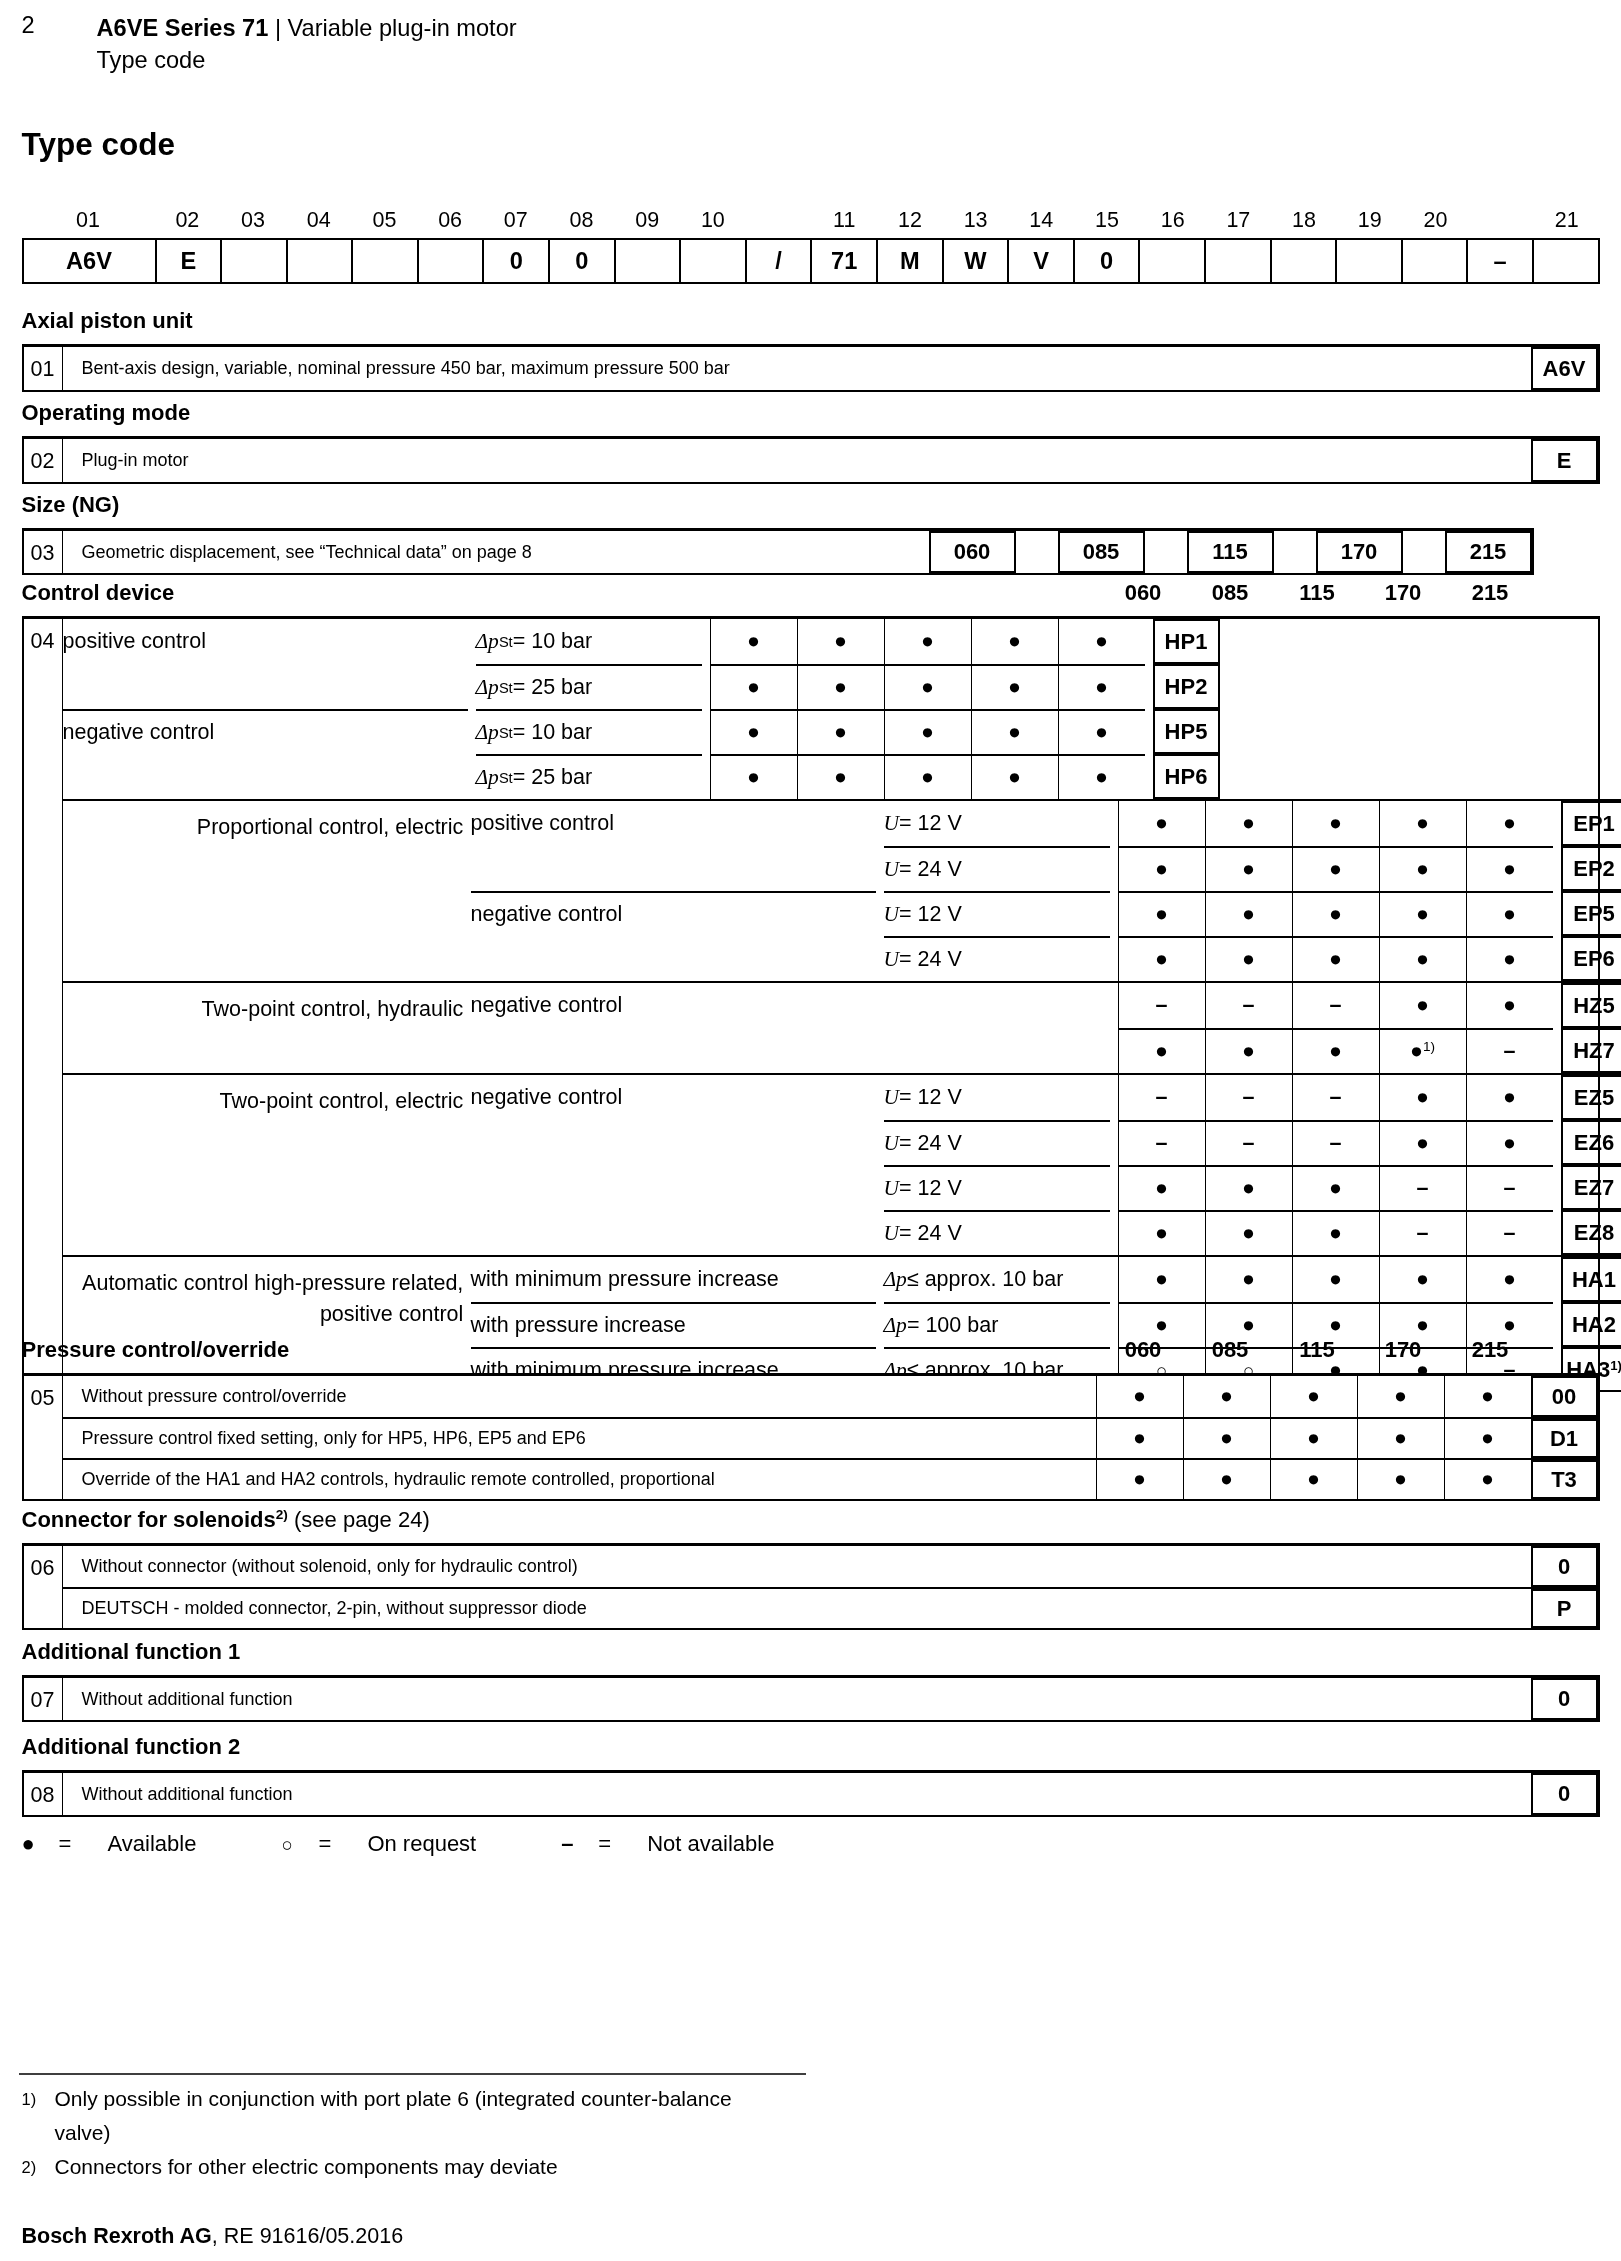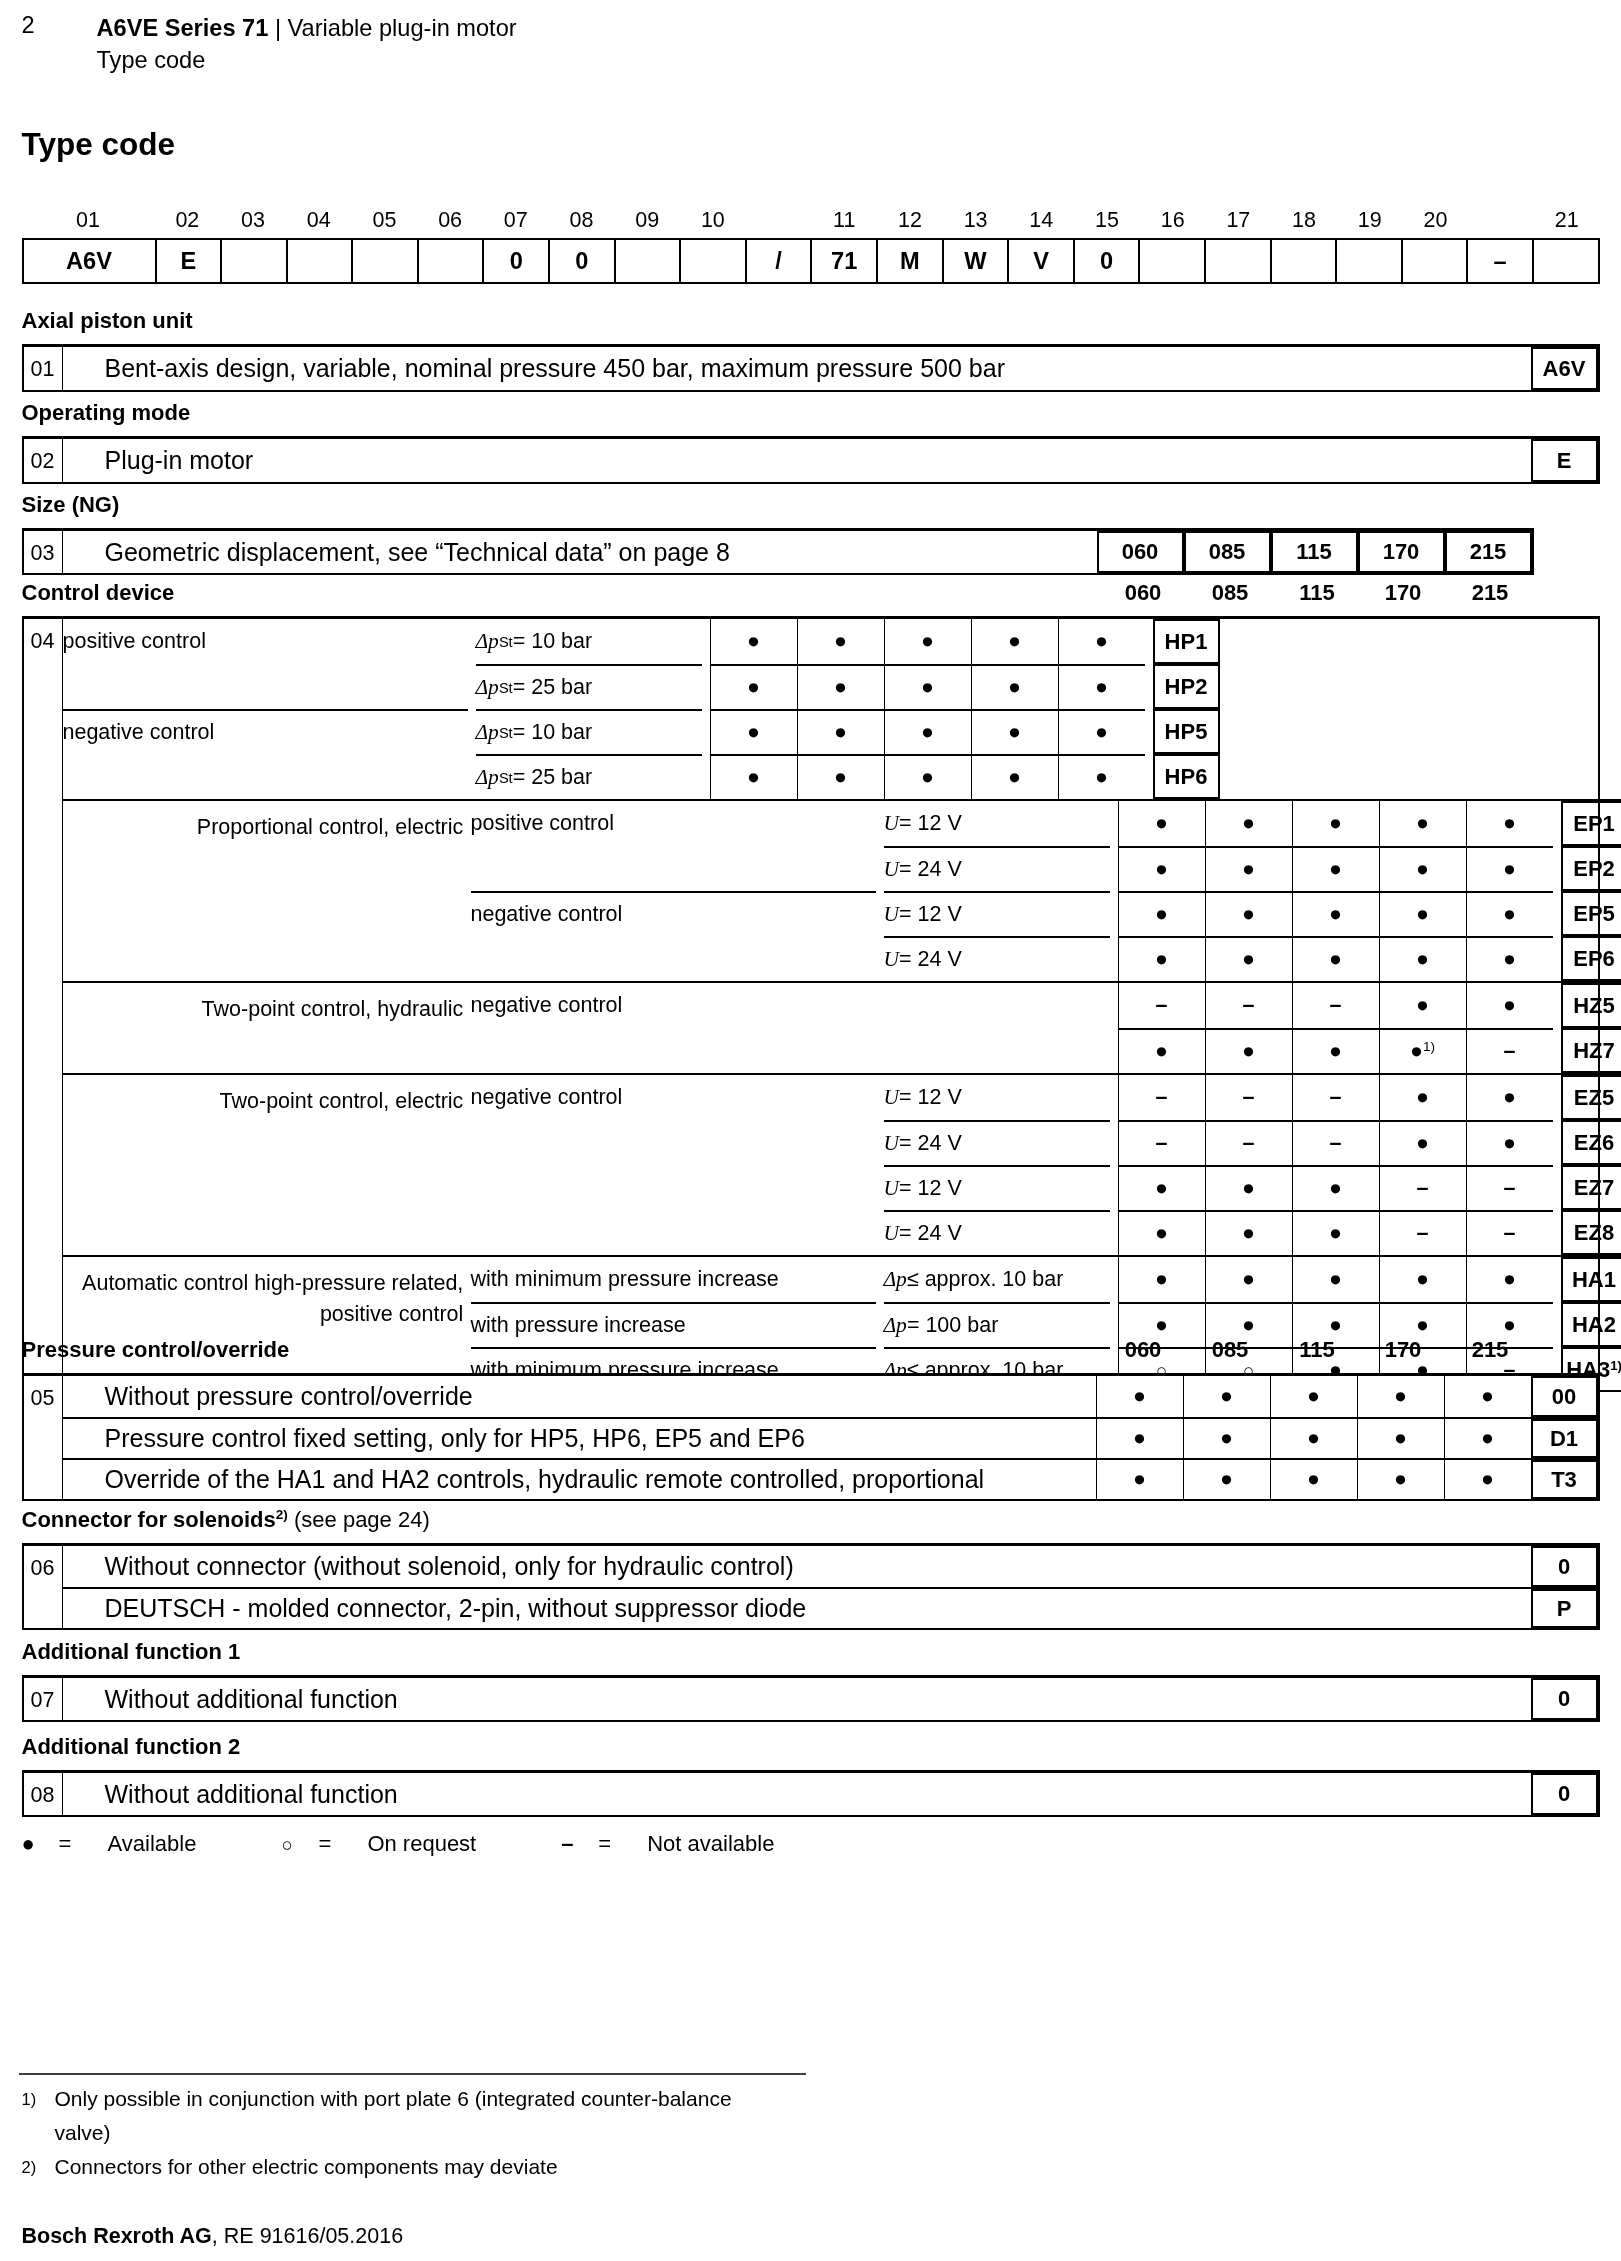--- a/index.html
+++ b/index.html
@@ -31,21 +31,21 @@
   .sechead { position: relative; font-size: 22px; font-weight: 700; margin-bottom: 9.3px; height: 27px; }
   .sechead .norm { font-weight: 400; }
   .sechead sup { font-size: 0.62em; }
   .sizelabel { position: absolute; top: 0; width: 87px; text-align: center; font-weight: 700; font-size: 22px; }
 
   .tbl { display: flex; border: 2.1px solid #000; border-top-width: 3.6px; background: #fff; }
   .numcol { flex: 0 0 39px; border-right: 1.4px solid #000; font-size: 21.5px; text-align: center; padding-top: 9.3px; }
   .rowsarea { flex: 1 1 auto; display: flex; flex-direction: column; }
   .prow { display: flex; height: 42px; }
   .prow + .prow { border-top: 2.1px solid #000; }
-  .desc { flex: 1 1 auto; font-size: 25px; display: flex; align-items: center; padding-left: 10px; margin-left: 32px; }
+  .desc { flex: 1 1 auto; font-size: 18px; display: flex; align-items: center; padding-left: 19px; }
   .codebox { flex: 0 0 67px; border: 2.1px solid #000; display: flex; align-items: center; justify-content: center; font-weight: 700; font-size: 22px; }
   .codebox sup { font-size: 0.6em; margin-top: -8.6px; }
 
   .dots { flex: 0 0 433px; display: flex; }
   .dot { flex: 0 0 87px; border-left: 1.4px solid #000; display: flex; align-items: center; justify-content: center; font-size: 21.5px; }
   .dot .onreq { font-size: 18.6px; }
   .dot .na { font-weight: 700; }
   .dot sup { font-size: 13.6px; margin-top: -10px; }
 
   
@@ -175,21 +175,21 @@
           </div>
         </div>
       </div>
   </div>
 
   <div class="sec" style="top:492px">
     <div class="sechead"><b>Size (NG)</b></div>
     <div class="tbl" id="tbl-size" style="width:1512px">
         <div class="numcol">03</div>
         <div class="rowsarea">
-          <div class="prow" style="height: 42px;">
+          <div class="prow" style="height: 42px; gap: 42px;">
             <div class="desc">Geometric displacement, see “Technical data” on page 8</div>
             <div class="sizebox">060</div>
             <div class="sizebox">085</div>
             <div class="sizebox">115</div>
             <div class="sizebox">170</div>
             <div class="sizebox">215</div>
           </div>
         </div>
       </div>
   </div>

